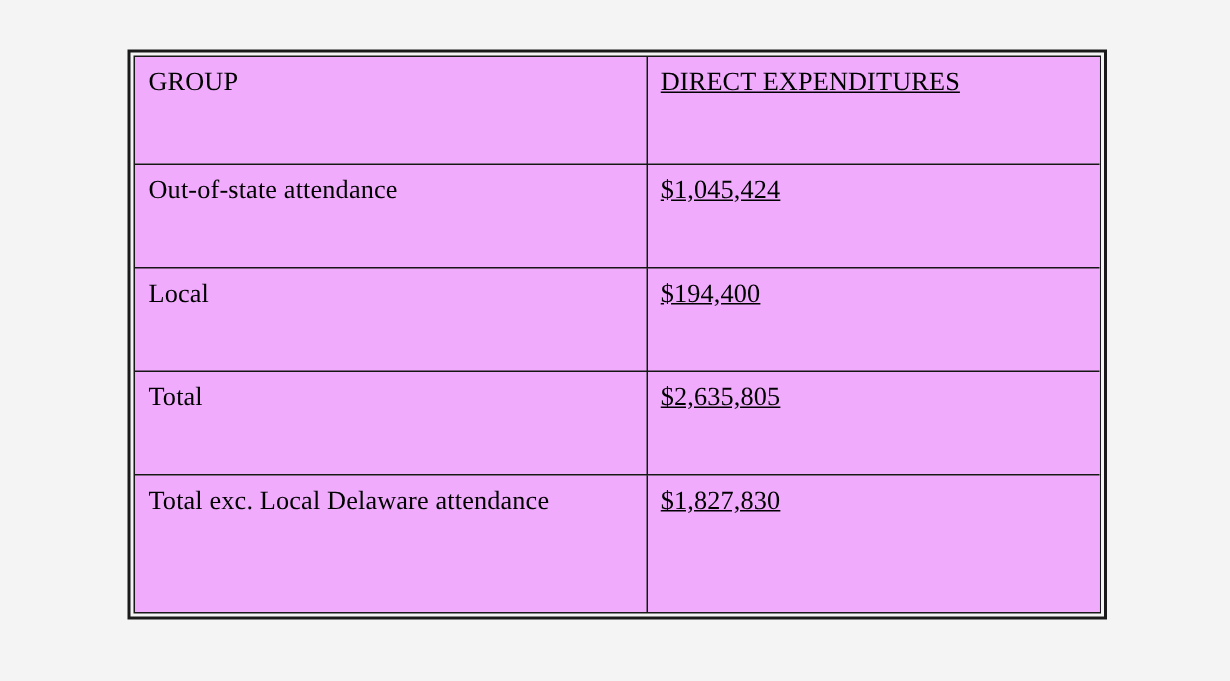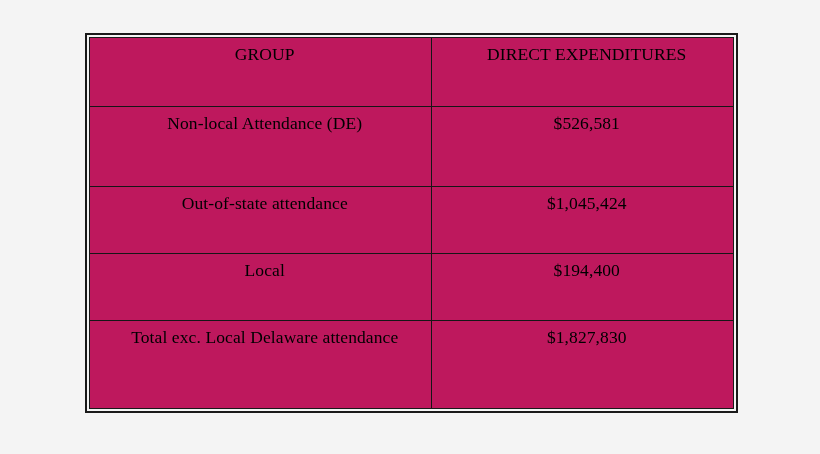--- a/index.html
+++ b/index.html
@@ -52,30 +52,29 @@
     background: #f7f7f7;
   }
 
   table.data-table td {
     border: 1px solid #161616;
     padding: 5px 0 5px 9px;
     vertical-align: top;
     font-size: 17.5px;
     line-height: 1.27;
     letter-spacing: 0.1px;
-    background: #be185d;
+    background: #f0abfc;
     word-wrap: break-word;
-    text-align: center;
   }
 
   
   table.data-table tr:first-child td { border-top: none; }
   table.data-table tr:last-child td { border-bottom: none; }
   table.data-table td:first-child { border-left: none; }
-  table.data-table td:last-child { border-right: none; }
+  table.data-table td:last-child { border-right: none; text-decoration: underline; }
 
   col.col-group { width: 341px; }
   col.col-amount { width: auto; }
 
   .cell-text {
     display: block;
   }
 
   
   tr.row-header td { height: 46px; }
@@ -100,48 +99,48 @@
           <tr class="row-header">
             <td>
               <span class="cell-text">GROUP</span>
             </td>
             <td>
               <span class="cell-text">DIRECT EXPENDITURES</span>
             </td>
           </tr>
 
 
-          <tr class="row-tall">
-            <td>
-              <span class="cell-text">Non-local Attendance (DE)</span>
-            </td>
-            <td>
-              <span class="cell-text">$526,581</span>
-            </td>
-          </tr>
 
           <tr class="row-std">
             <td>
               <span class="cell-text">Out-of-state attendance</span>
             </td>
             <td>
               <span class="cell-text">$1,045,424</span>
             </td>
           </tr>
 
           <tr class="row-std">
             <td>
               <span class="cell-text">Local</span>
             </td>
             <td>
               <span class="cell-text">$194,400</span>
             </td>
           </tr>
 
 
+          <tr class="row-std">
+            <td>
+              <span class="cell-text">Total</span>
+            </td>
+            <td>
+              <span class="cell-text">$2,635,805</span>
+            </td>
+          </tr>
 
           <tr class="row-last">
             <td>
               <span class="cell-text">Total exc. Local Delaware attendance</span>
             </td>
             <td>
               <span class="cell-text">$1,827,830</span>
             </td>
           </tr>
         </tbody>

